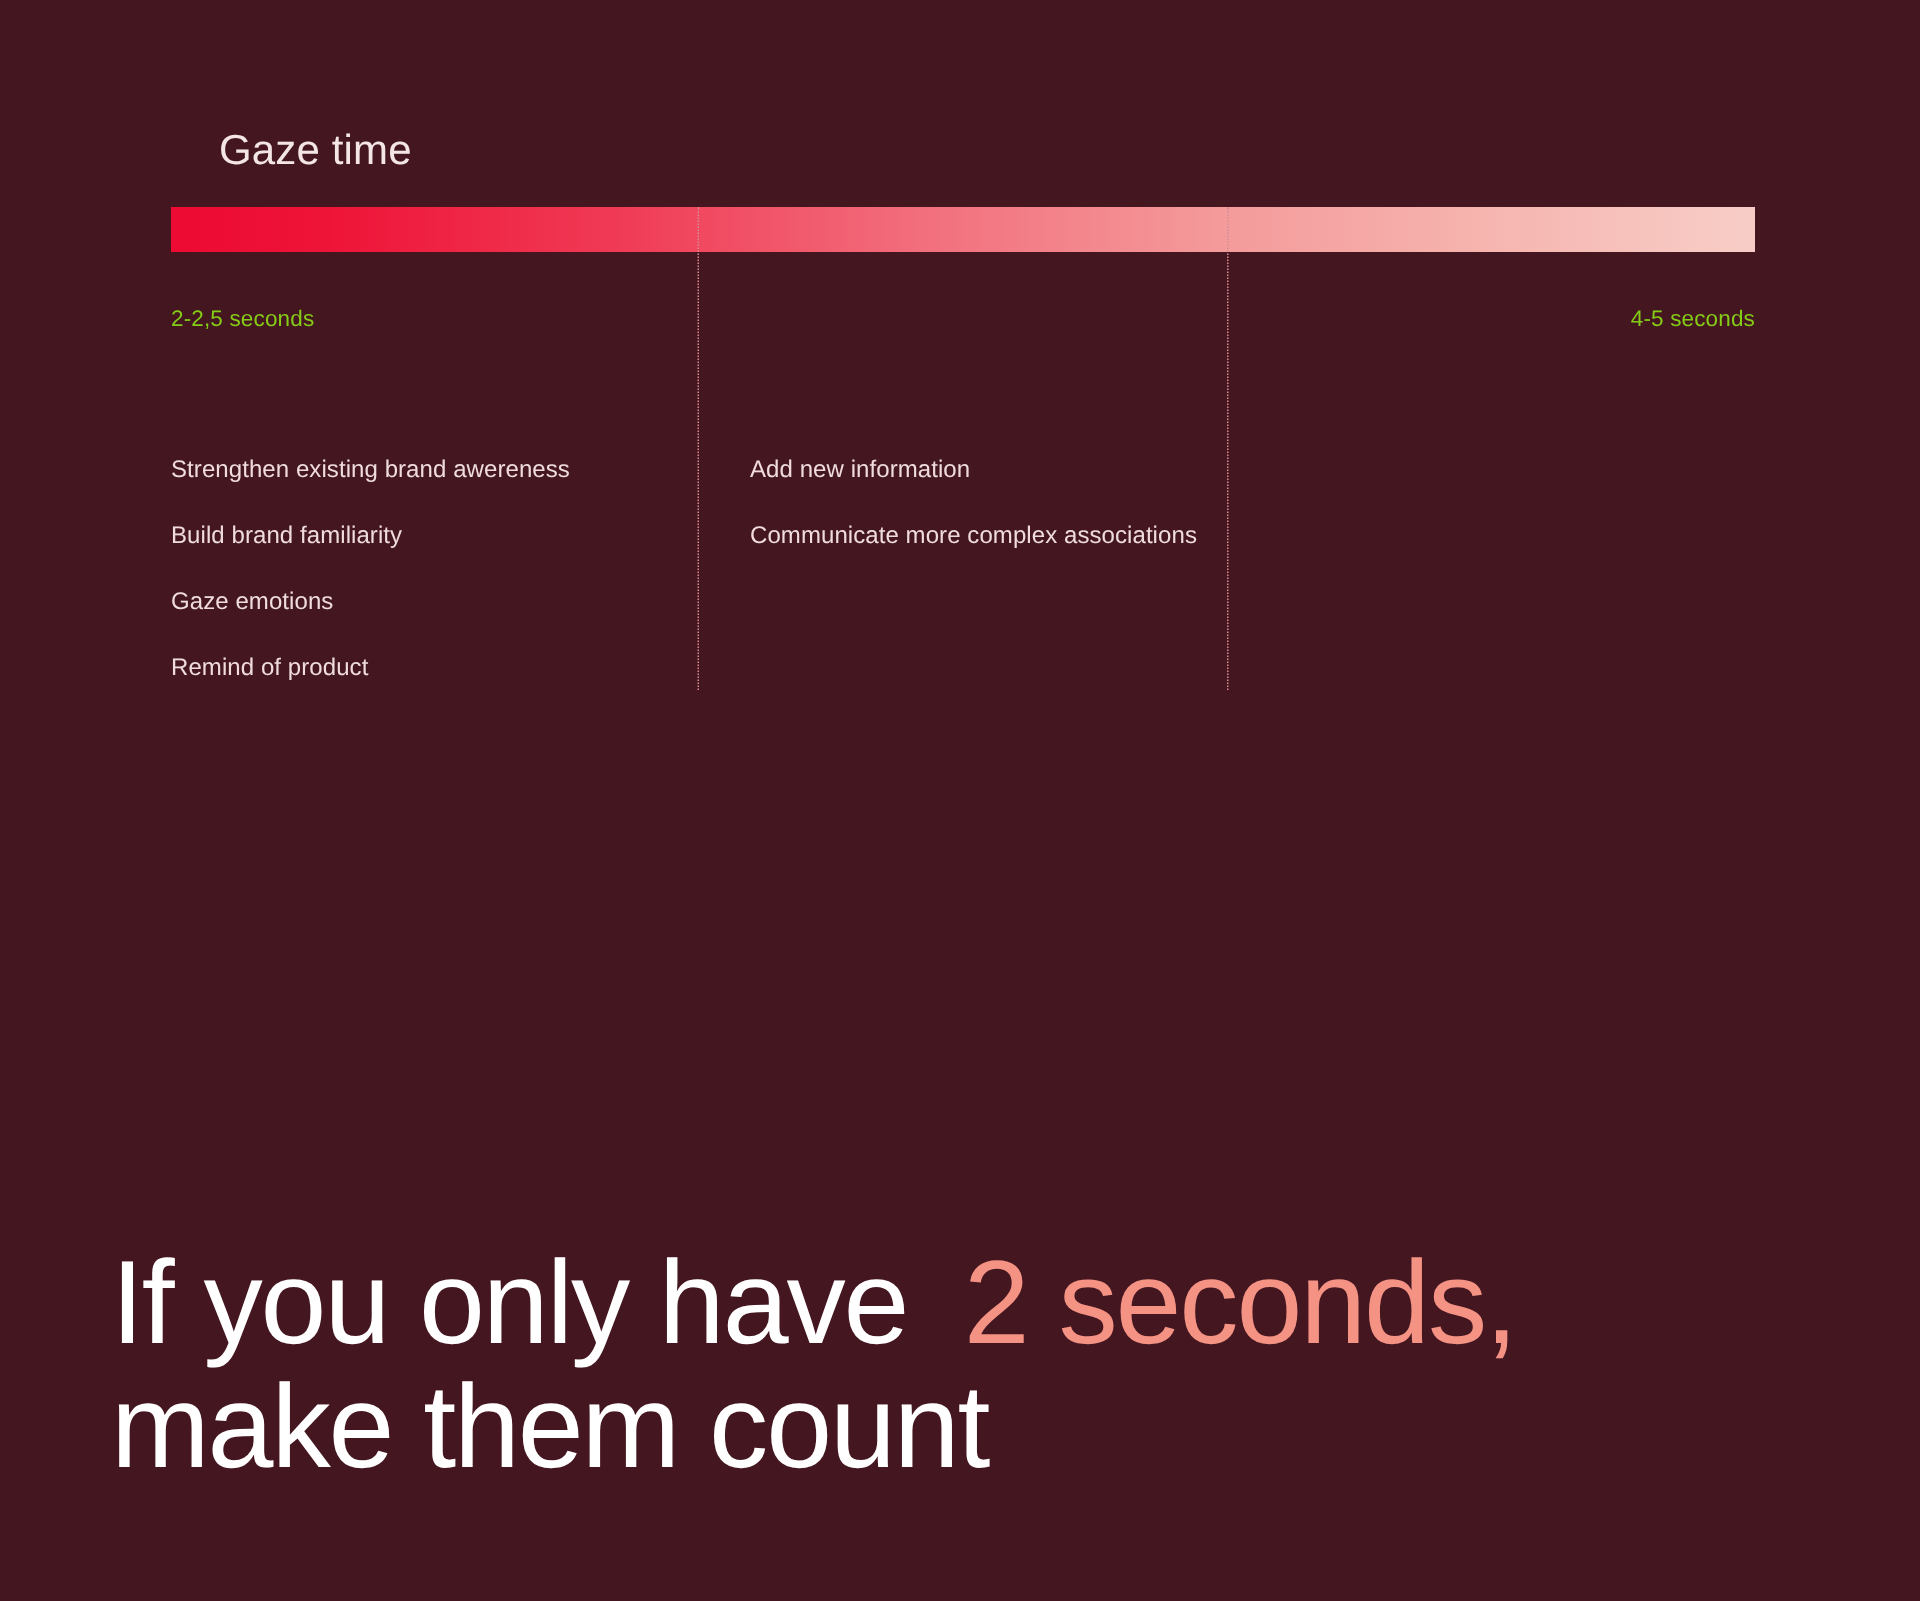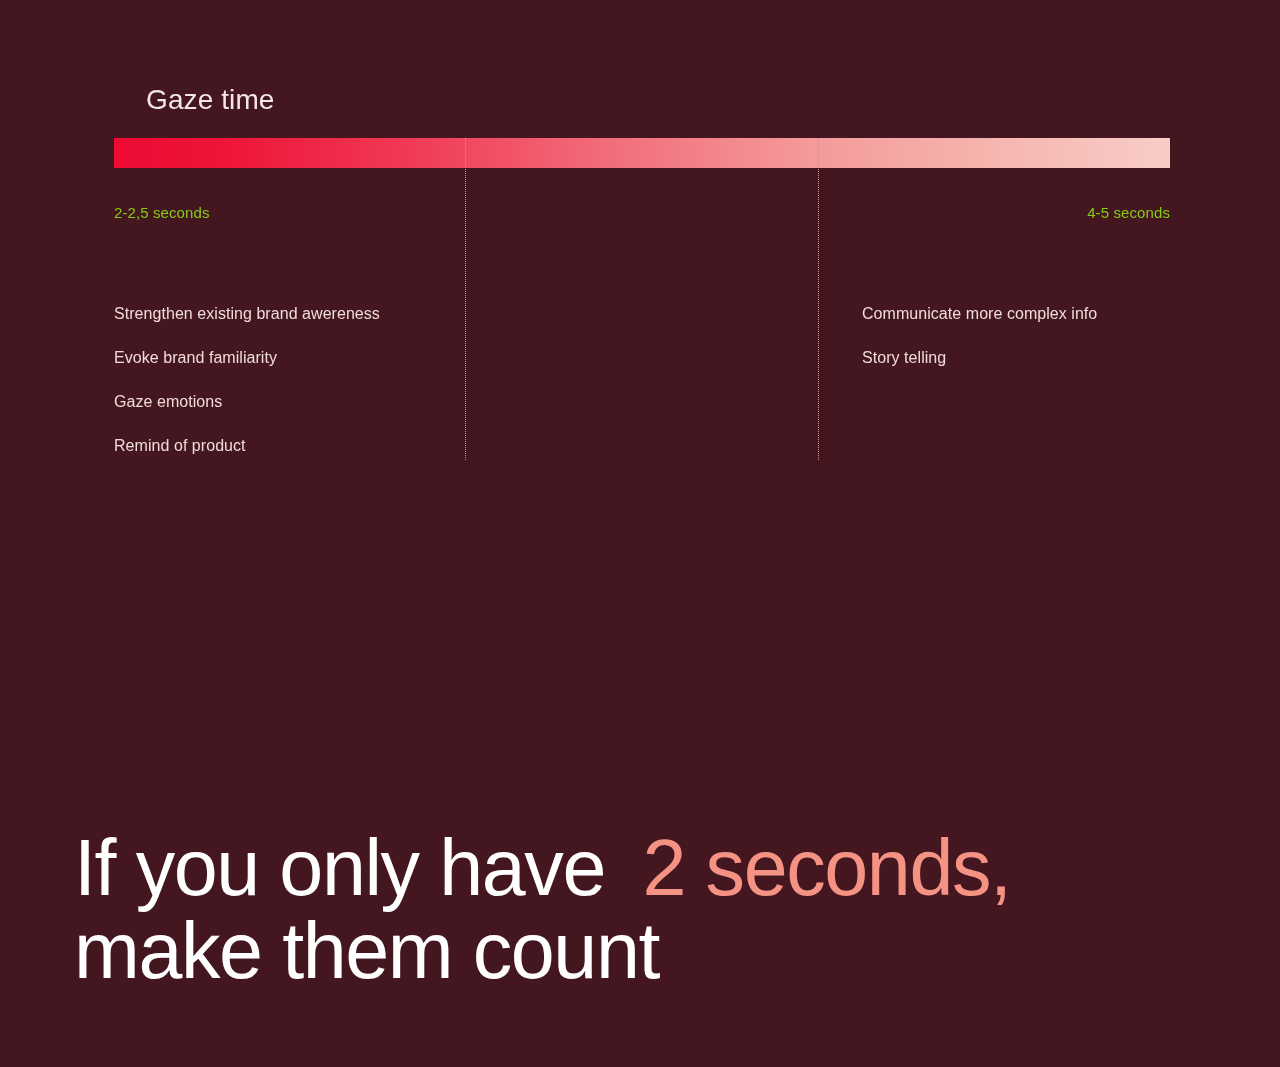--- a/index.html
+++ b/index.html
@@ -124,31 +124,29 @@
   <div class="divider" id="divider-1"></div>
   <div class="divider" id="divider-2"></div>
 
   <div class="range-label" id="range-label-left">2-2,5 seconds</div>
   <div class="range-label" id="range-label-right">4-5 seconds</div>
 
   <div id="columns">
 
     <div class="column" id="column-0">
       <div class="list-item">Strengthen existing brand awereness</div>
-      <div class="list-item">Evoke brand familiarity</div>
+      <div class="list-item">Build brand familiarity</div>
       <div class="list-item">Gaze emotions</div>
       <div class="list-item">Remind of product</div>
     </div>
 
     <div class="column" id="column-1">
+      <div class="list-item">Add new information</div>
+      <div class="list-item">Communicate more complex associations</div>
     </div>
 
-    <div class="column" id="column-2">
-      <div class="list-item">Communicate more complex info</div>
-      <div class="list-item">Story telling</div>
-    </div>
 
   </div>
 </div>
 
 <div id="headline">
   <span>If you only have </span><span class="accent">2 seconds,</span><br><span>make them count</span>
 </div>
 
 </body></html>

